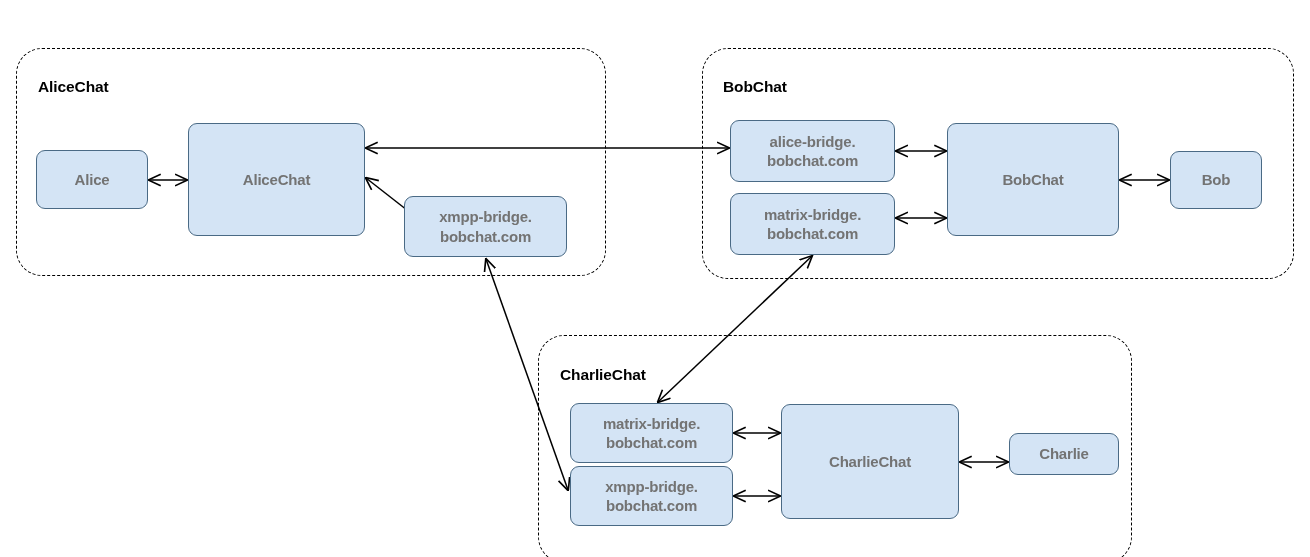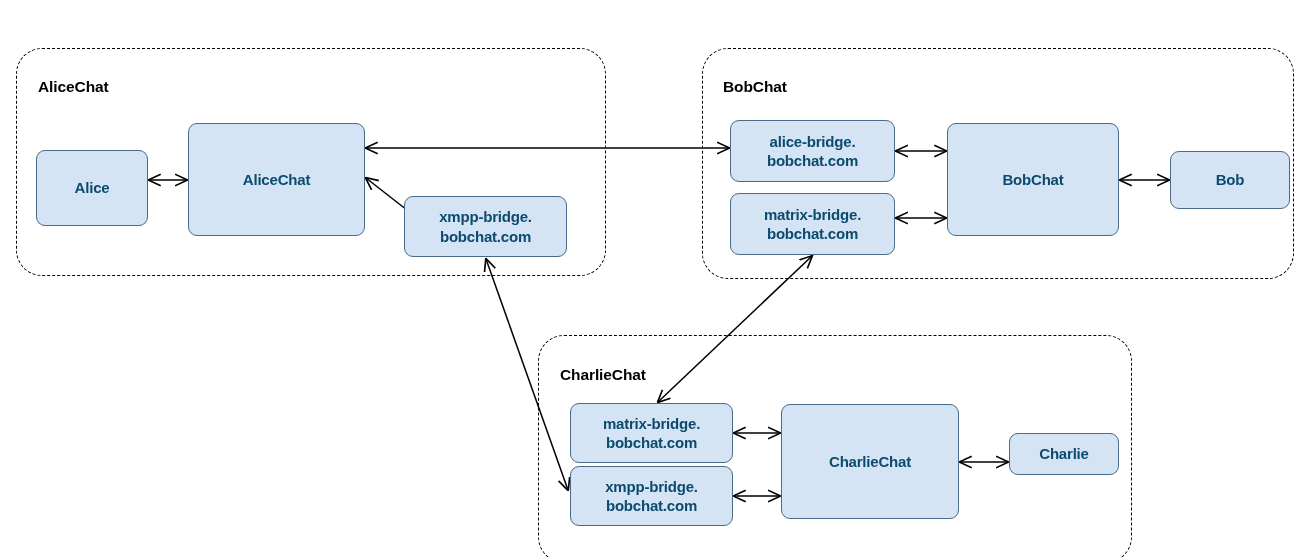--- a/index.html
+++ b/index.html
@@ -46,21 +46,21 @@
     box-sizing: border-box;
     background: #d4e4f5;
     border: 1.3px solid #4a6a85;
     border-radius: 9px;
     display: flex;
     align-items: center;
     justify-content: center;
     text-align: center;
     font-size: 15px;
     font-weight: bold;
-    color: #0c4a6e;
+    color: #737373;
     line-height: 1.28;
     letter-spacing: -0.2px;
     padding: 2px 4px;
   }
 </style>
 </head>
 <body>
 
 <div id="canvas">
 
@@ -90,21 +90,21 @@
 
   <div id="group-layer">
       <div class="group" style="left: 16px; top: 16px; width: 590px; height: 228px; border-color: rgb(0, 0, 0);"></div>
       <div class="group-label" style="left: 38px; top: 46px;">AliceChat</div>
       <div class="group" style="left: 702px; top: 16px; width: 592px; height: 231px; border-color: rgb(0, 0, 0);"></div>
       <div class="group-label" style="left: 723px; top: 46px;">BobChat</div>
       <div class="group" style="left: 538px; top: 303px; width: 594px; height: 228px; border-color: rgb(0, 0, 0);"></div>
       <div class="group-label" style="left: 560px; top: 334px;">CharlieChat</div>
     </div>
   <div id="node-layer">
-      <div class="node" style="left: 36px; top: 118px; width: 112px; height: 76px; background: rgb(212, 228, 245); border-color: rgb(74, 106, 133);">
+      <div class="node" style="left: 36px; top: 118px; width: 112px; height: 59px; background: rgb(212, 228, 245); border-color: rgb(74, 106, 133);">
         <span>Alice</span>
       </div>
       <div class="node" style="left: 188px; top: 91px; width: 177px; height: 113px; background: rgb(212, 228, 245); border-color: rgb(74, 106, 133);">
         <span>AliceChat</span>
       </div>
       <div class="node" style="left: 404px; top: 164px; width: 163px; height: 61px; background: rgb(212, 228, 245); border-color: rgb(74, 106, 133);">
         <div>
           <div>xmpp-bridge.</div>
           <div>bobchat.com</div>
         </div>
@@ -117,21 +117,21 @@
       </div>
       <div class="node" style="left: 730px; top: 161px; width: 165px; height: 62px; background: rgb(212, 228, 245); border-color: rgb(74, 106, 133);">
         <div>
           <div>matrix-bridge.</div>
           <div>bobchat.com</div>
         </div>
       </div>
       <div class="node" style="left: 947px; top: 91px; width: 172px; height: 113px; background: rgb(212, 228, 245); border-color: rgb(74, 106, 133);">
         <span>BobChat</span>
       </div>
-      <div class="node" style="left: 1170px; top: 119px; width: 120px; height: 58px; background: rgb(212, 228, 245); border-color: rgb(74, 106, 133);">
+      <div class="node" style="left: 1170px; top: 119px; width: 92px; height: 58px; background: rgb(212, 228, 245); border-color: rgb(74, 106, 133);">
         <span>Bob</span>
       </div>
       <div class="node" style="left: 570px; top: 371px; width: 163px; height: 60px; background: rgb(212, 228, 245); border-color: rgb(74, 106, 133);">
         <div>
           <div>matrix-bridge.</div>
           <div>bobchat.com</div>
         </div>
       </div>
       <div class="node" style="left: 570px; top: 434px; width: 163px; height: 60px; background: rgb(212, 228, 245); border-color: rgb(74, 106, 133);">
         <div>

